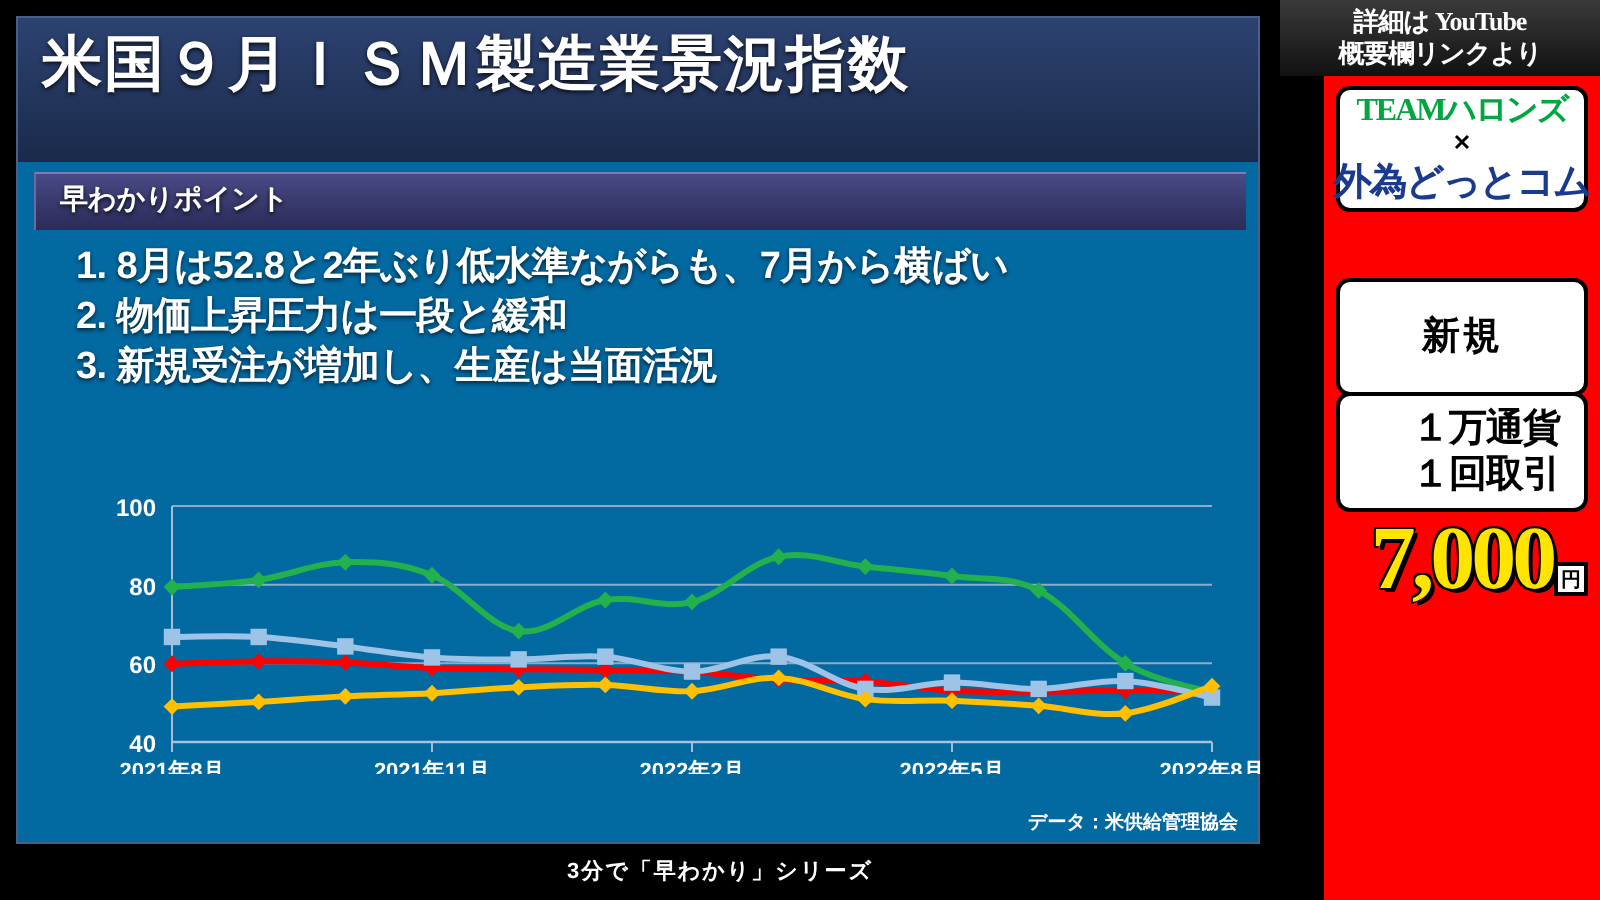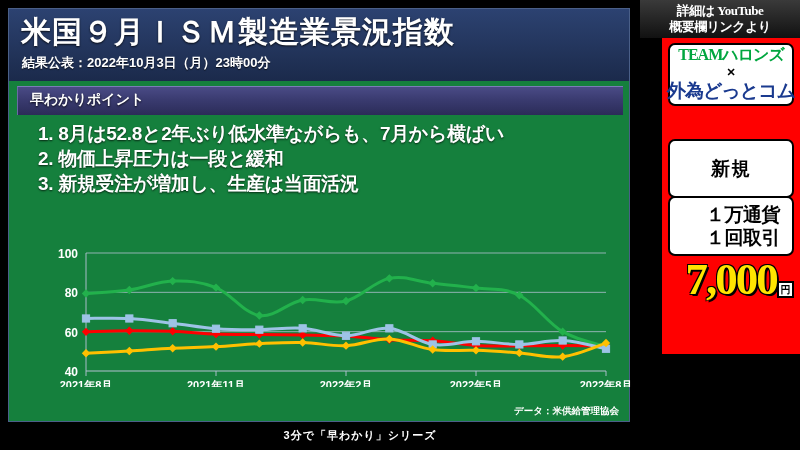--- a/index.html
+++ b/index.html
@@ -11,21 +11,21 @@
   }
   #root { position: relative; width: 800px; height: 450px; background: #000; }
 
   
   #main {
     position: absolute; left: 0; top: 0; width: 640px; height: 450px;
     background: #000;
   }
   .slide {
     position: absolute; left: 8px; top: 8px; width: 622px; height: 414px;
-    background: #15803d;
+    background: #0369a1;
     border: 1px solid #4a5f88;
   }
 
   
   .title-block {
     position: relative;
     height: 72px;
     background: linear-gradient(180deg,#2c4271 0%, #23355c 55%, #1b2a4b 100%);
     border-bottom: 1px solid #3c5party;
   }
@@ -115,21 +115,21 @@
   .side-head {
     position: absolute; left: 0; top: 0; width: 160px; height: 38px;
     background: linear-gradient(180deg,#3a3a3a 0%, #111 100%);
     display: flex; flex-direction: column; justify-content: center; align-items: center;
   }
   .side-head div {
     font-size: 13px; font-weight: 700; color: #fff; line-height: 16px;
     white-space: nowrap; letter-spacing: -0.5px;
   }
   .red-panel {
-    position: absolute; left: 22px; top: 38px; width: 138px; height: 316px;
+    position: absolute; left: 22px; top: 38px; width: 138px; height: 412px;
     background: #ff0000;
   }
   .wbox {
     position: absolute; background: #ffffff; border: 2px solid #000;
     border-radius: 7px;
     display: flex; flex-direction: column; justify-content: center; align-items: center;
   }
   #box-team { left: 6px; top: 5px; width: 126px; height: 63px; }
   .team-line1 { font-size: 16px; font-weight: 700; color: #00a63f; letter-spacing: -1px; white-space: nowrap; }
   .team-x { font-size: 11px; font-weight: 700; color: #000; line-height: 12px; }
@@ -171,21 +171,20 @@
 </head>
 <body>
 
 <div id="root">
 
   <div id="main">
     <div class="slide">
 
       <div class="title-block">
         <div class="title-main">米国９月ＩＳＭ製造業景況指数</div>
-        <div class="title-sub">結果公表：2022年10月3日（月）23時00分</div>
       </div>
 
       <div class="point-bar">
         <span>早わかりポイント</span>
       </div>
 
       <div class="bullets">
         <div class="bullet">1. 8月は52.8と2年ぶり低水準ながらも、7月から横ばい</div>
         <div class="bullet">2. 物価上昇圧力は一段と緩和</div>
         <div class="bullet">3. 新規受注が増加し、生産は当面活況</div>

